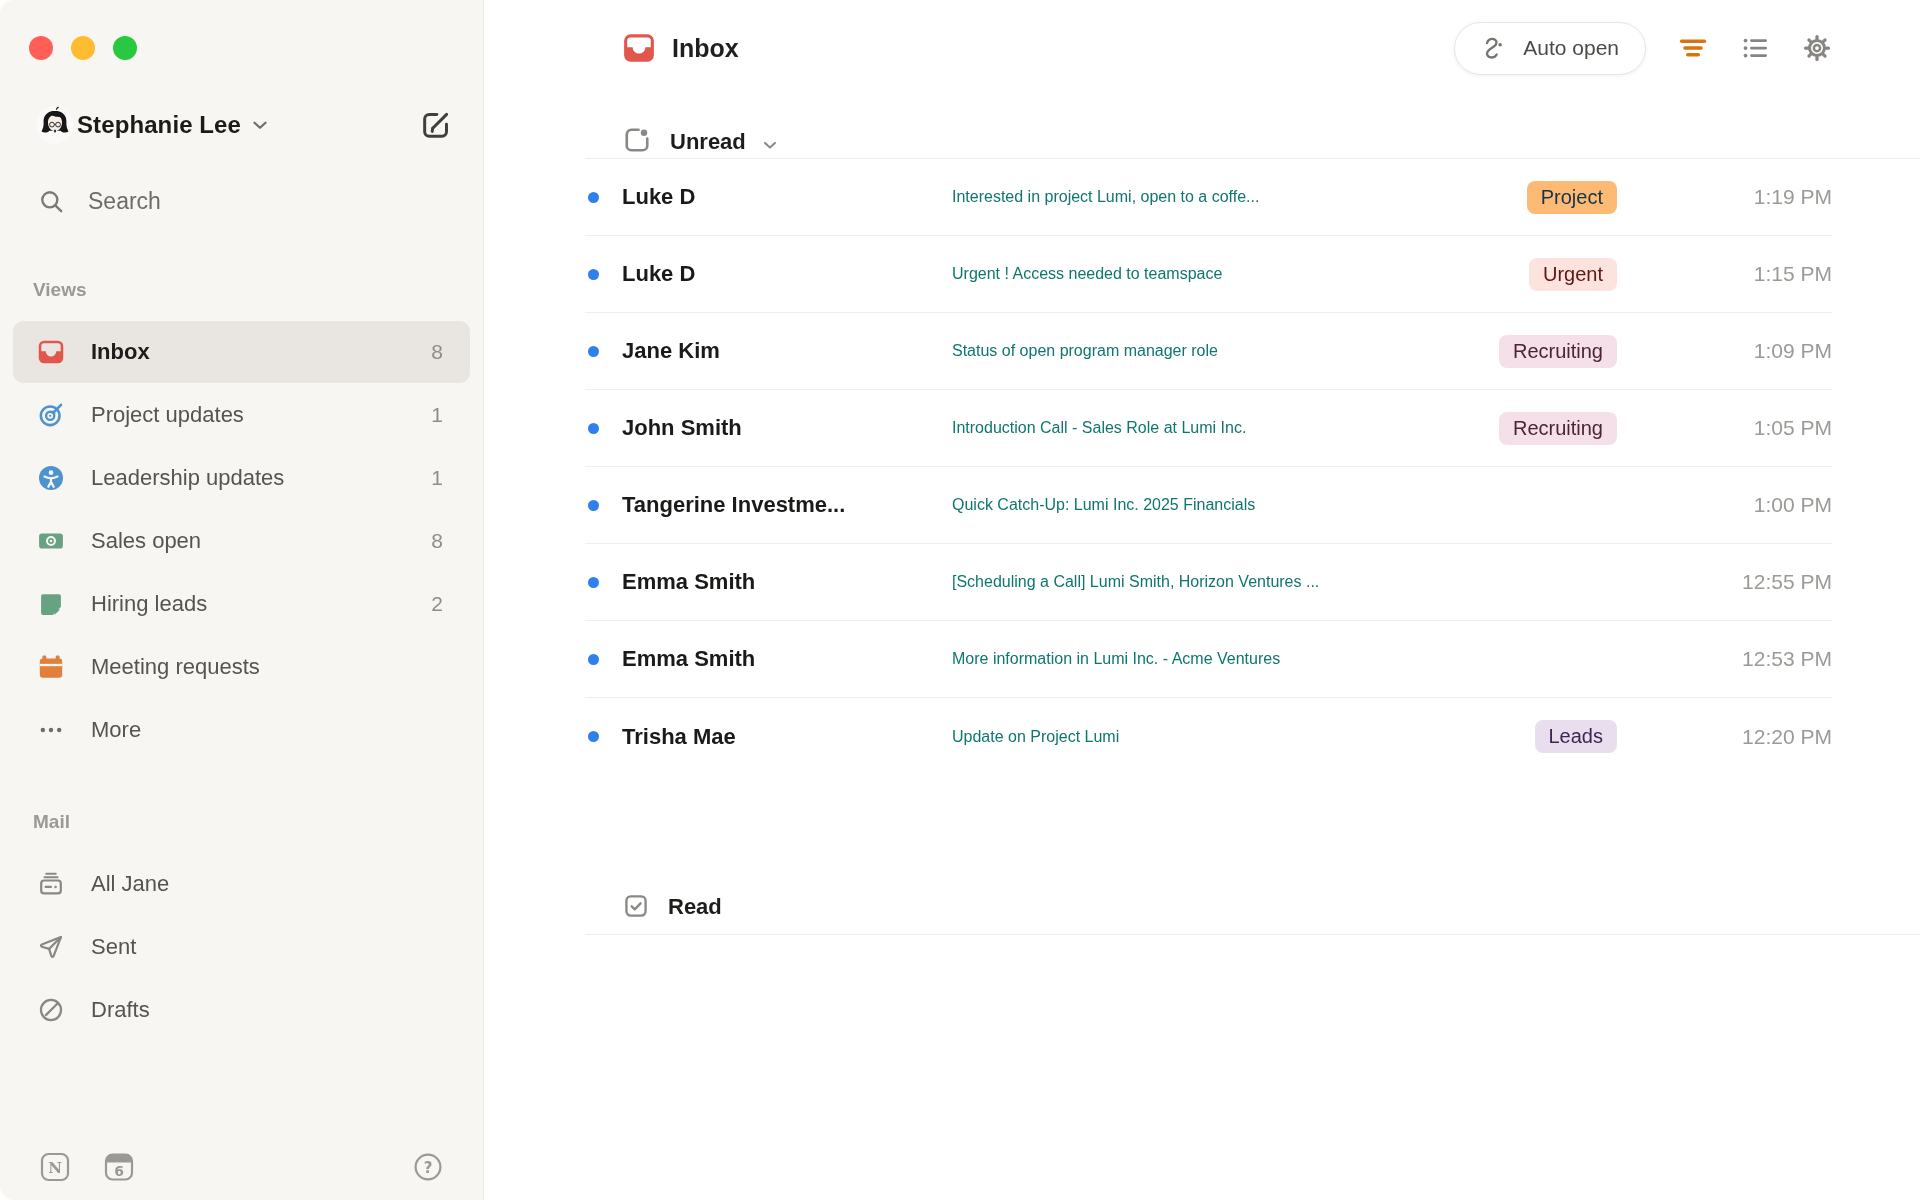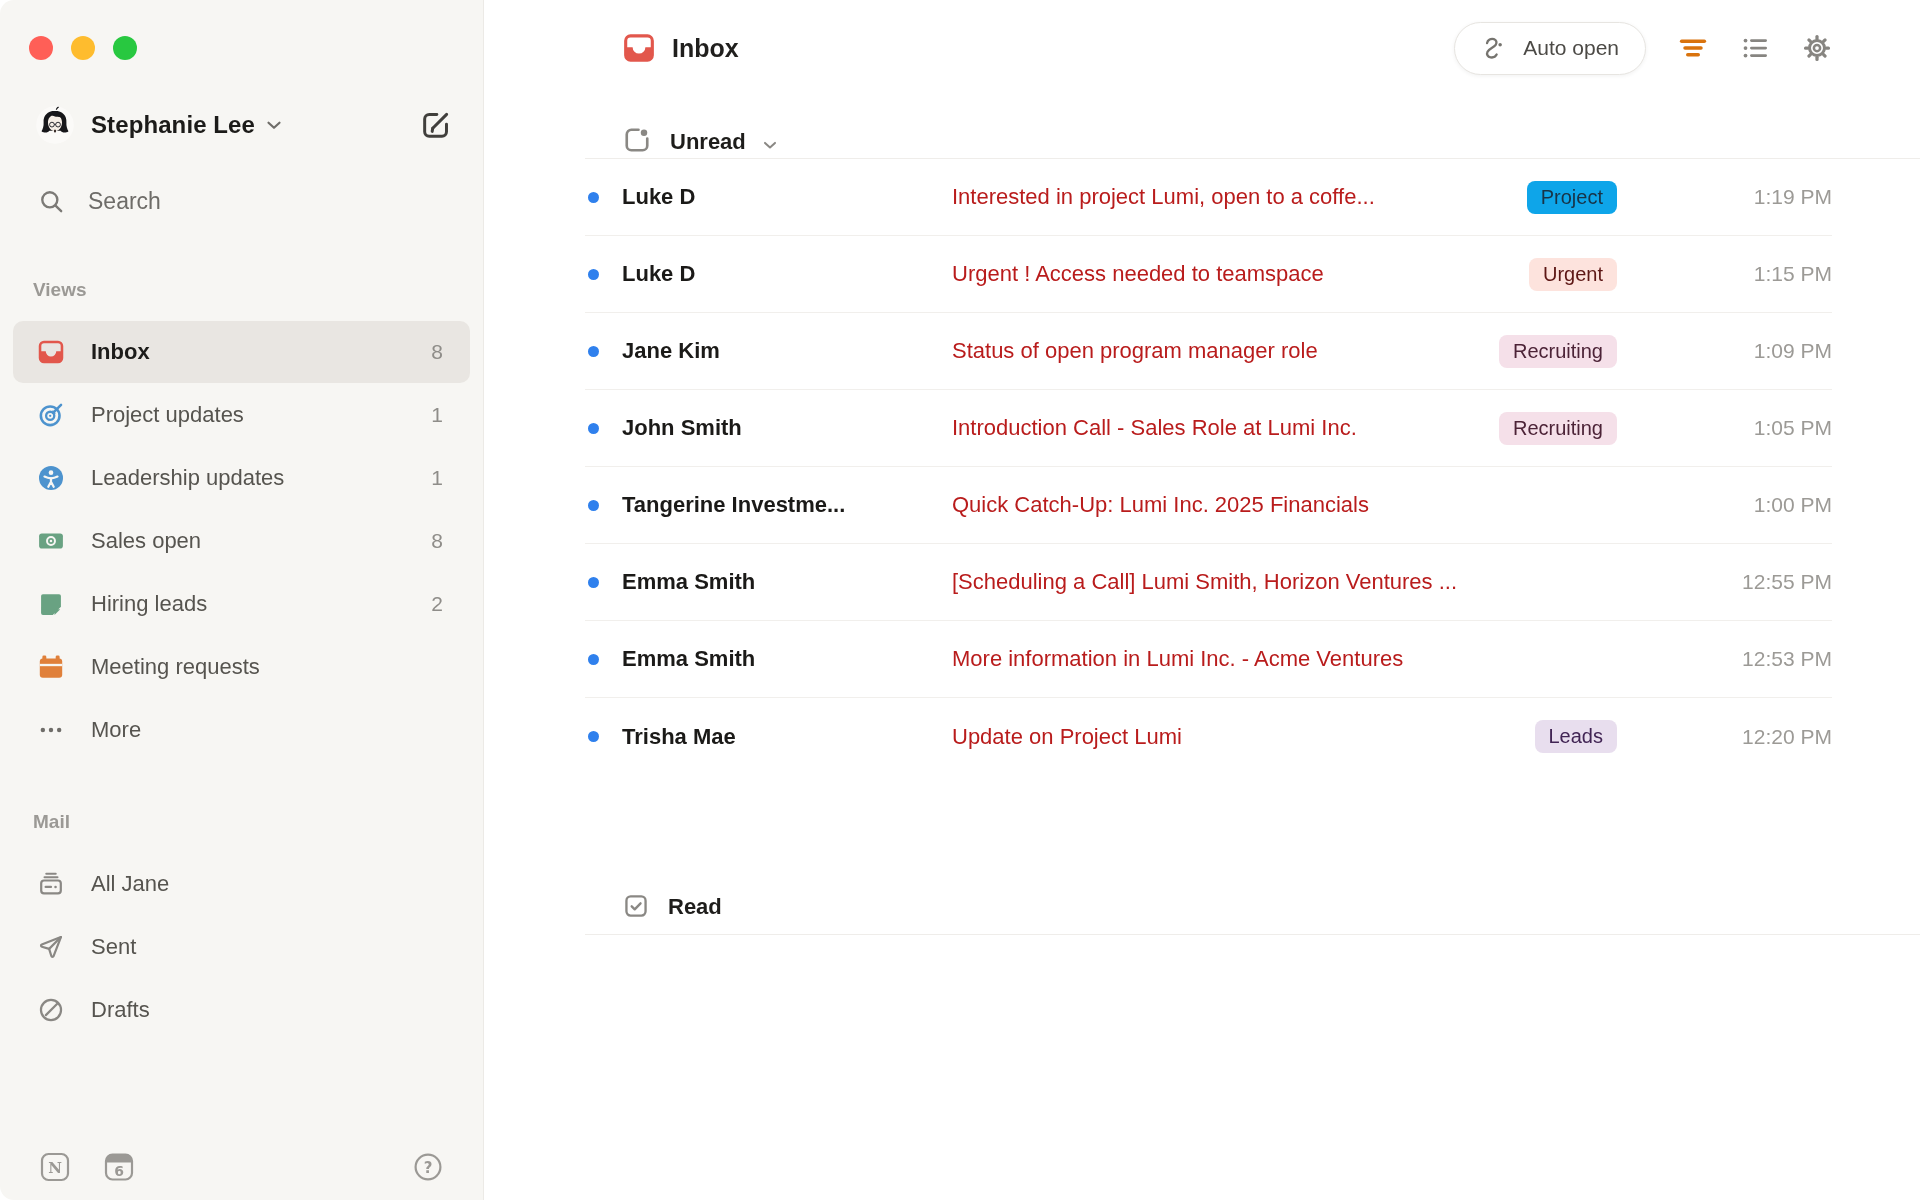--- a/index.html
+++ b/index.html
@@ -8,21 +8,21 @@
   .window { display:flex; width:1920px; height:1200px; border-radius:14px; overflow:hidden; }
 
   
   .sidebar { width:484px; flex-shrink:0; background:#f7f6f3; border-right:1px solid #eceae6; position:relative; }
   .traffic { position:absolute; top:36px; left:29px; display:flex; gap:18px; }
   .light { width:24px; height:24px; border-radius:50%; }
 
   .user-row { display:flex; align-items:center; margin:106px 30px 0 36px; }
   .avatar { width:38px; height:38px; border-radius:50%; overflow:hidden; flex-shrink:0; }
   .avatar svg { width:100%; height:100%; display:block; }
-  .user-name { margin-left:17px; font-size:24px; font-weight:700; color:#1c1b19; letter-spacing:.1px; }
+  .user-name { margin-left:3px; font-size:24px; font-weight:700; color:#1c1b19; letter-spacing:.1px; }
   .user-chevron { width:22px; height:22px; margin-left:8px; color:#6f6d69; }
   .compose-btn { margin-left:auto; width:34px; height:34px; color:#413f3c; cursor:pointer; }
 
   .search-row { display:flex; align-items:center; gap:23px; margin:44px 0 0 38px; color:#6e6c68; font-size:23px; }
   .search-row .ic { width:27px; height:27px; color:#7c7a76; }
 
   .section-label { margin:64px 0 0 33px; font-size:19px; font-weight:700; color:#9b9995; }
   .side-list { margin-top:20px; }
   .side-item { display:flex; align-items:center; height:62px; margin:1px 13px; padding:0 27px 0 24px; border-radius:10px; font-size:22px; color:#56544f; cursor:pointer; }
   .side-item.selected { background:#e9e6e2; color:#1d1c1a; font-weight:700; }
@@ -55,21 +55,21 @@
   .group-row .glbl { margin-left:18px; font-size:22px; font-weight:700; color:#1e1d1b; }
   .group-row .gchev { width:20px; height:20px; margin-left:14px; color:#8a8884; }
   .divider { border-top:1px solid #efedea; margin-left:101px; }
   .div1 { margin-top:3px; }
 
   .email-list { margin-left:101px; margin-right:88px; }
   .email-row { display:flex; align-items:center; height:77px; border-bottom:1px solid #f1efec; cursor:pointer; }
   .email-row:last-child { border-bottom:none; }
   .dot { width:11px; height:11px; border-radius:50%; margin-left:3px; flex-shrink:0; }
   .sender { width:306px; margin-left:23px; margin-right:24px; font-size:22px; font-weight:700; color:#1b1a18; white-space:nowrap; overflow:hidden; flex-shrink:0; }
-  .subject { flex:1; font-size:22px; color:#b91c1c; white-space:nowrap; overflow:hidden; }
+  .subject { flex:1; font-size:16px; color:#0f766e; white-space:nowrap; overflow:hidden; }
   .tagpill { margin-left:20px; margin-right:25px; padding:5px 14px; border-radius:8px; font-size:20px; font-weight:500; white-space:nowrap; }
   .time { width:190px; text-align:right; font-size:21px; color:#9c9a96; flex-shrink:0; }
 
   .read-group { margin-top:105px; }
   .read-group .ic { width:28px; height:28px; }
   .div2 { margin-top:14px; }
 </style>
 </head>
 <body>
 
@@ -341,21 +341,21 @@
             <path d="M6 9.5l6 5.5 6-5.5"></path>
           </svg></span>
     </div>
     <div class="divider div1"></div>
 
     <div class="email-list" id="email-list">
   <div class="email-row">
     <span class="dot" style="background: rgb(47, 128, 237);"></span>
     <span class="sender">Luke D</span>
     <span class="subject">Interested in project Lumi, open to a coffe...</span>
-    <span class="tagpill" style="background: #0ea5e9; color: rgb(24, 51, 71);">Project</span>
+    <span class="tagpill" style="background: #fdba74; color: rgb(24, 51, 71);">Project</span>
     <span class="time">1:19 PM</span>
   </div>
 
   <div class="email-row">
     <span class="dot" style="background: rgb(47, 128, 237);"></span>
     <span class="sender">Luke D</span>
     <span class="subject">Urgent ! Access needed to teamspace</span>
     <span class="tagpill" style="background: rgb(253, 227, 221); color: rgb(93, 23, 21);">Urgent</span>
     <span class="time">1:15 PM</span>
   </div>

